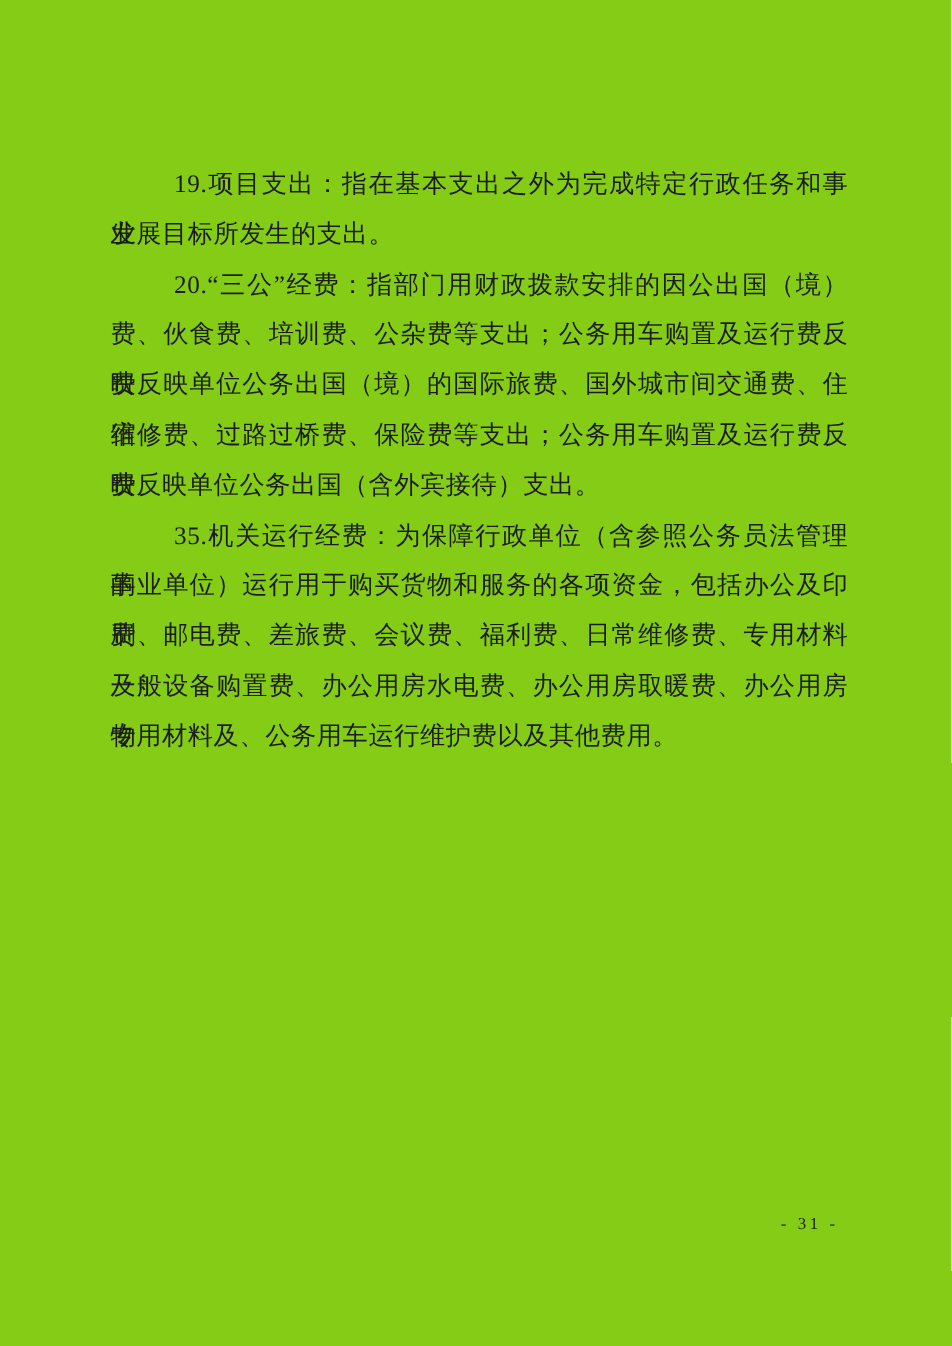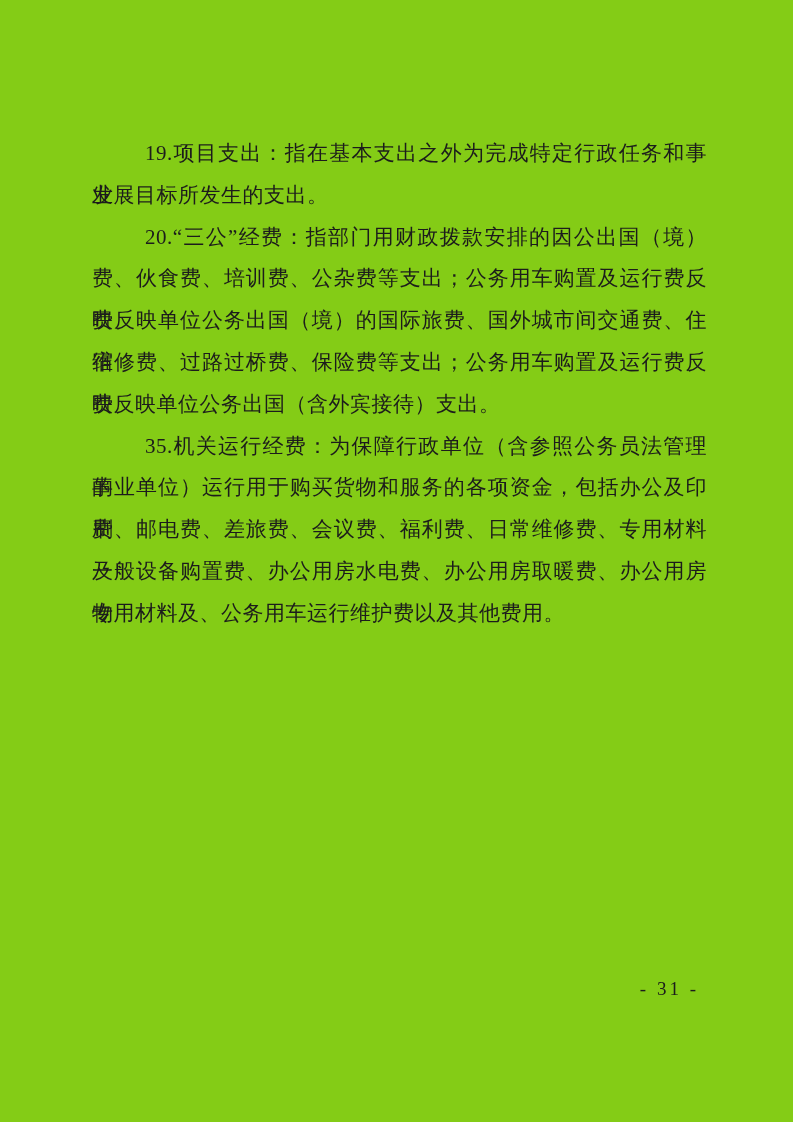--- a/index.html
+++ b/index.html
@@ -42,24 +42,24 @@
   }
   .line.first {
     text-indent: 53px;
   }
   .line.last {
     text-align: center;
     text-align-last: left;
   }
   .page-number {
     position: absolute;
-    top: 976px;
+    top: 1008px;
     right: 94px;
     color: #1c1c1c;
-    font-size: 19px;
+    font-size: 14px;
     line-height: 26px;
     letter-spacing: 3px;
     font-family: "Liberation Serif", "DejaVu Serif", serif;
   }
 </style>
 </head>
 <body>
 
 <div class="page">
 

